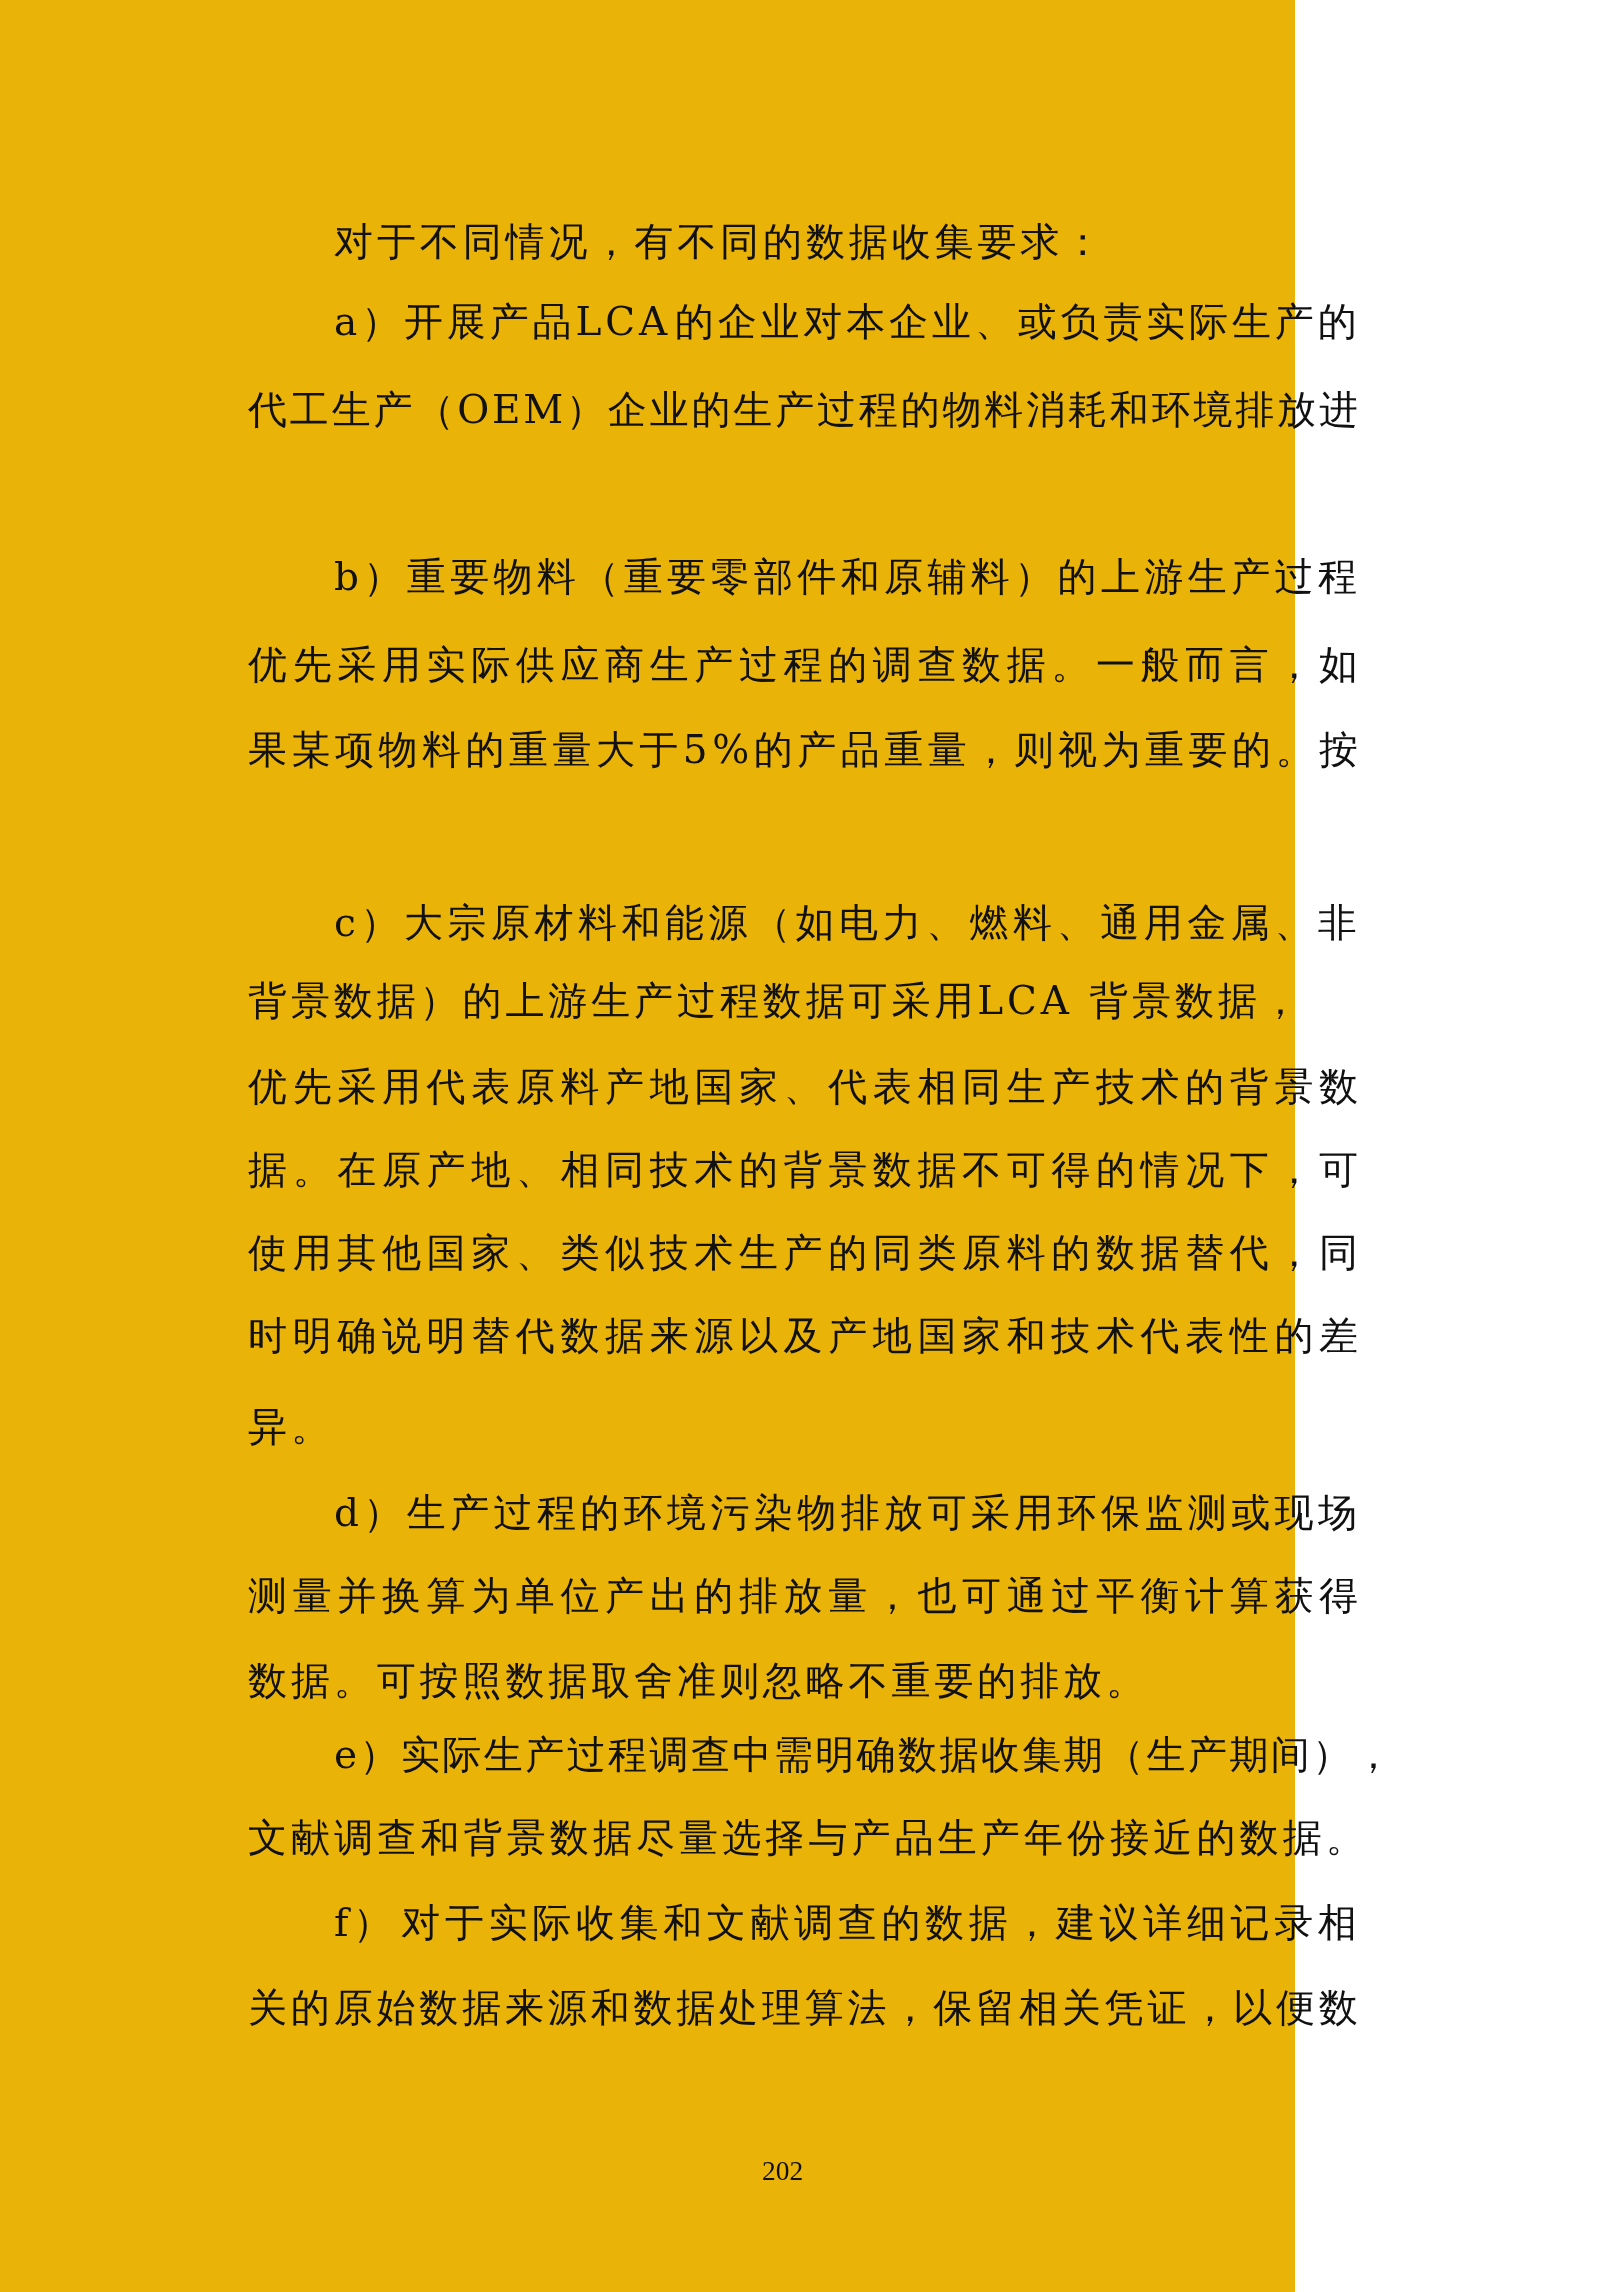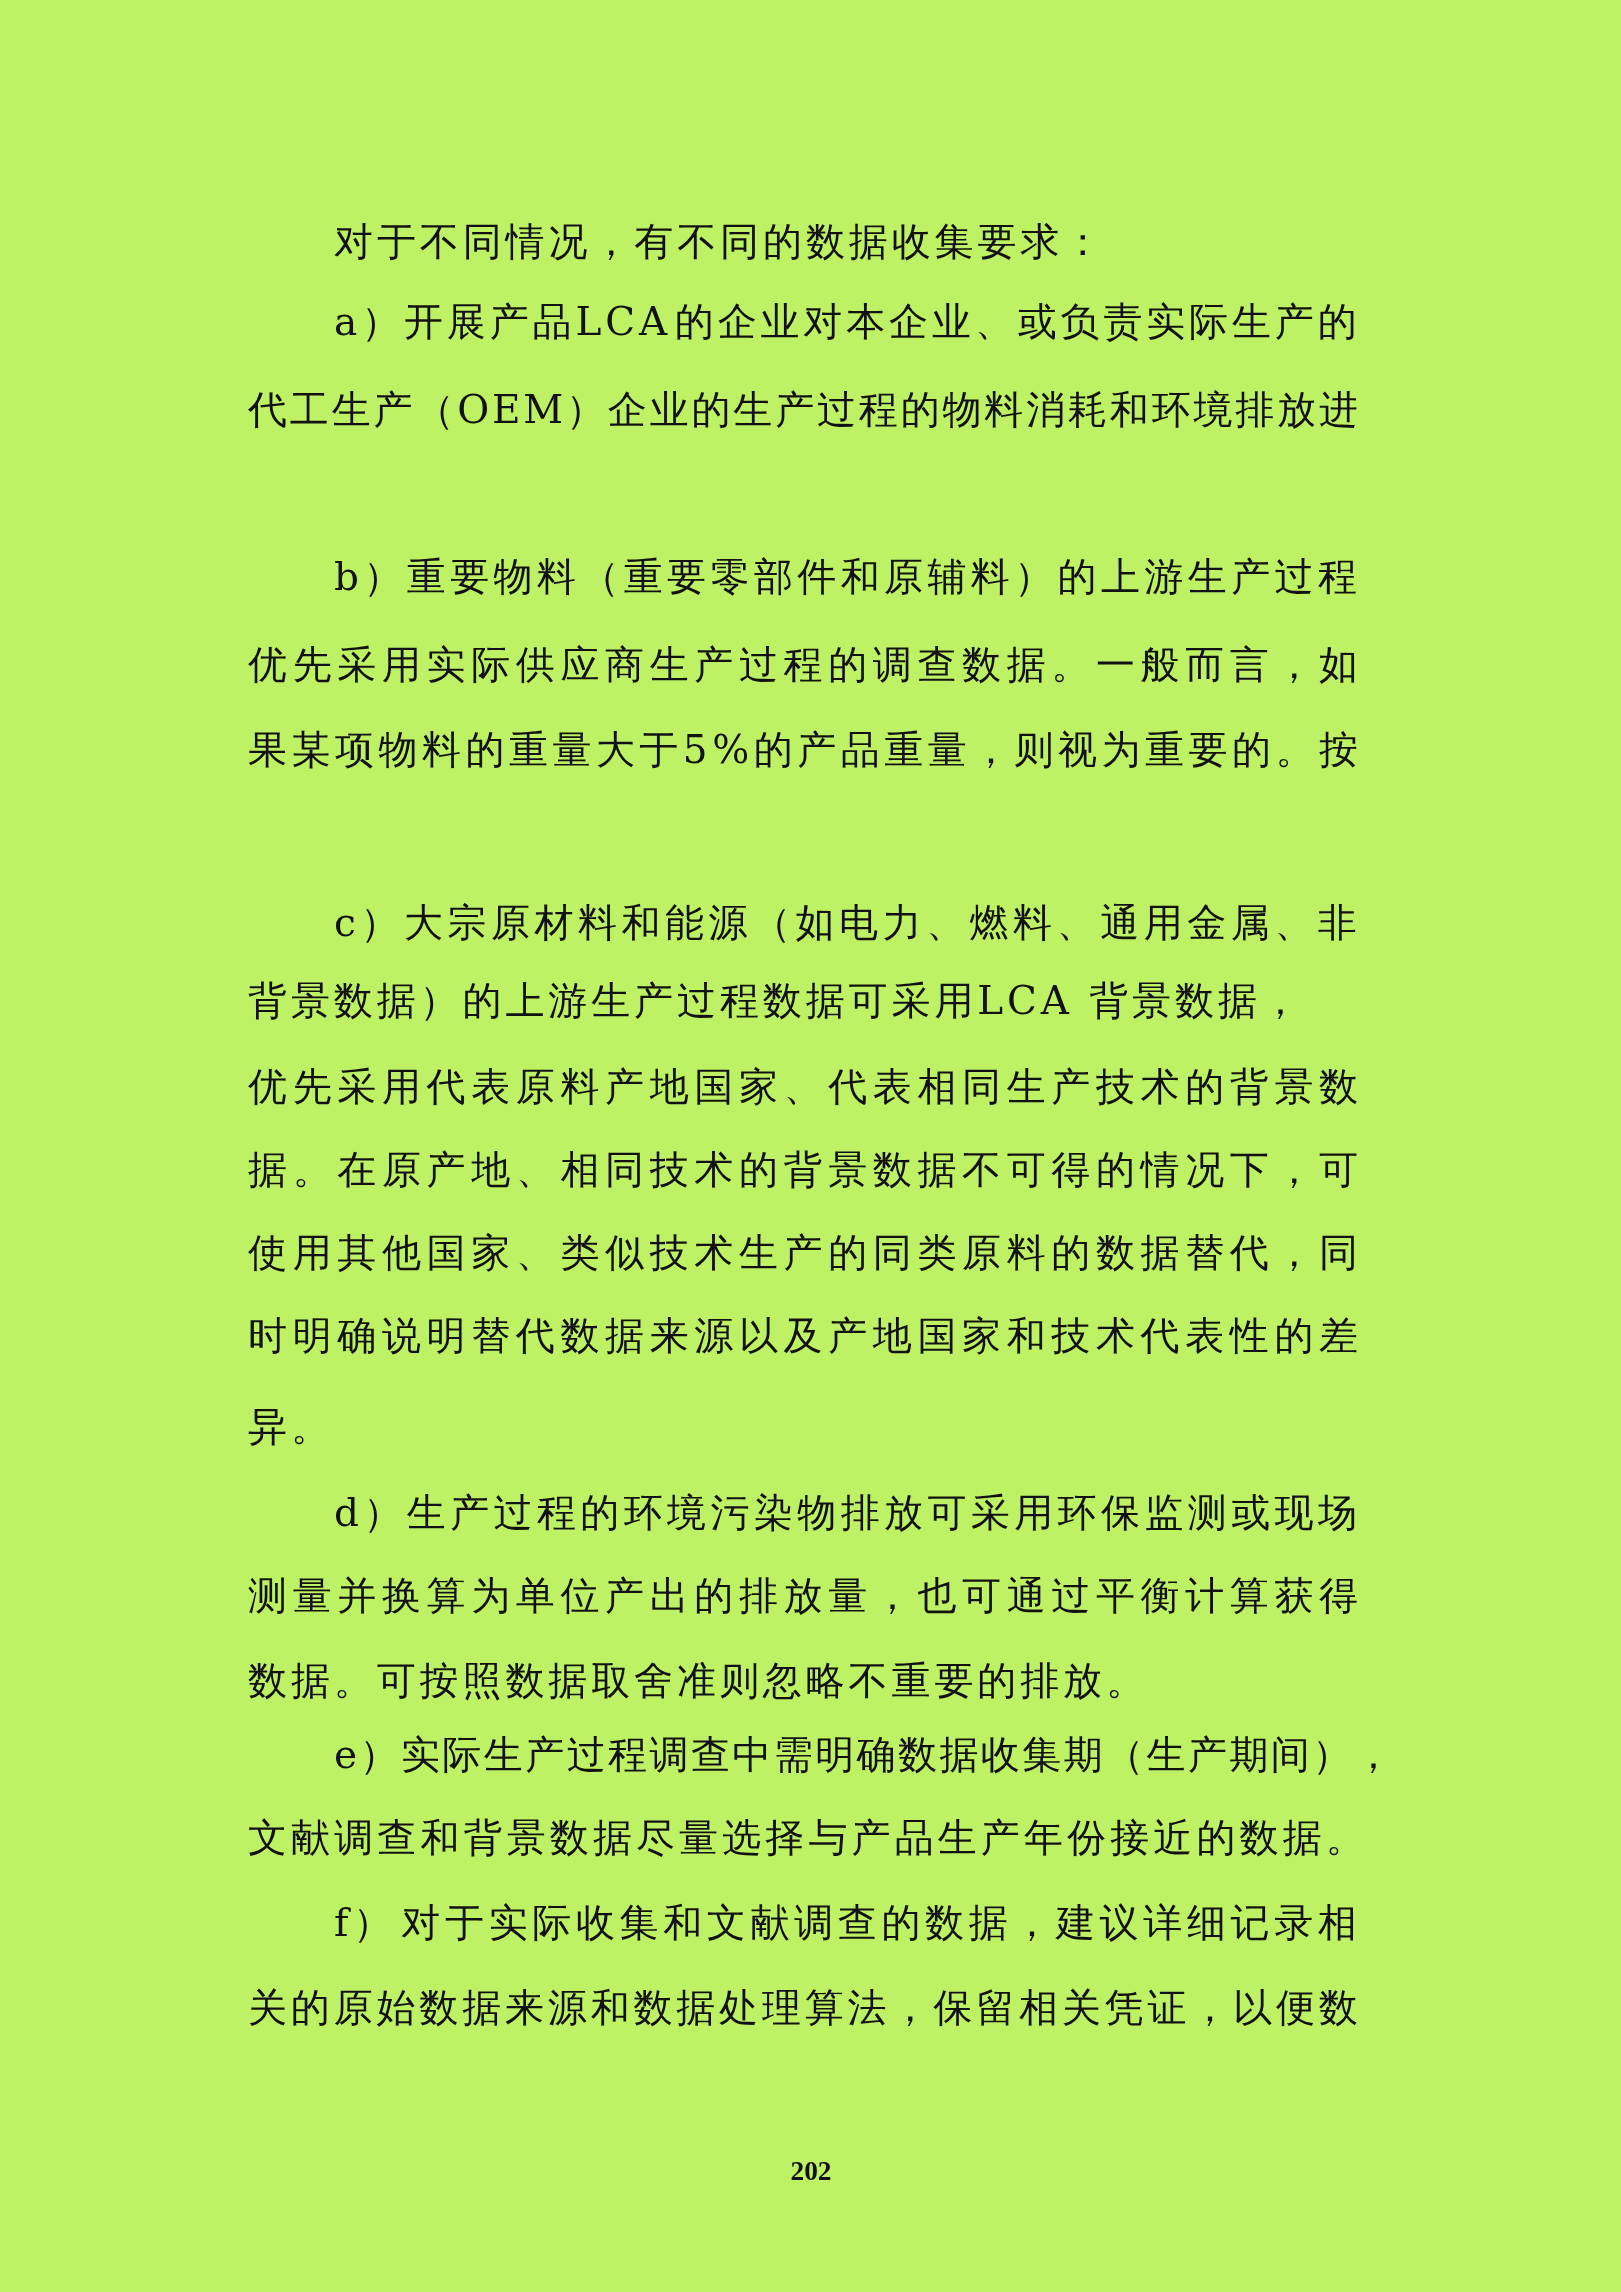--- a/index.html
+++ b/index.html
@@ -1,42 +1,40 @@
 <!DOCTYPE html>
 <html><head>
 <meta charset="utf-8">
 <style>
   html, body { margin: 0; padding: 0; background: #ffffff; }
   body { width: 1621px; height: 2293px; position: relative; overflow: hidden; }
-  .page { position: absolute; left: 0; top: 0; width: 1621px; height: 2293px; background: #bef264; }
+  .page { position: absolute; left: 0; top: 0; width: 1295px; height: 2293px; background: #eab308; }
   .line {
     position: absolute;
     left: 248px;
     width: 1110px;
     height: 51px;
     line-height: 51px;
     font-family: "DejaVu Serif", "Liberation Serif", serif;
     font-size: 39px;
     color: #111111;
     white-space: nowrap;
     text-align: justify;
     text-align-last: justify;
   }
   .line.short { text-align-last: left; letter-spacing: 3.9px; }
   .line.indent { left: 334px; width: 1023px; }
   .pagenum {
     position: absolute;
     left: 762px;
     width: 98px;
     top: 2156px;
-    text-align: center;
     font-family: "Liberation Serif", "DejaVu Serif", serif;
     font-size: 27.4px;
     color: #111111;
-    font-weight: bold;
   }
 </style>
 </head>
 <body>
 
 <div class="page">
   <div class="line indent short" style="top:216px">对于不同情况，有不同的数据收集要求：</div>
 
   <div class="line indent" style="top: 296px; display: flex; justify-content: space-between;">
       <span>a</span>

